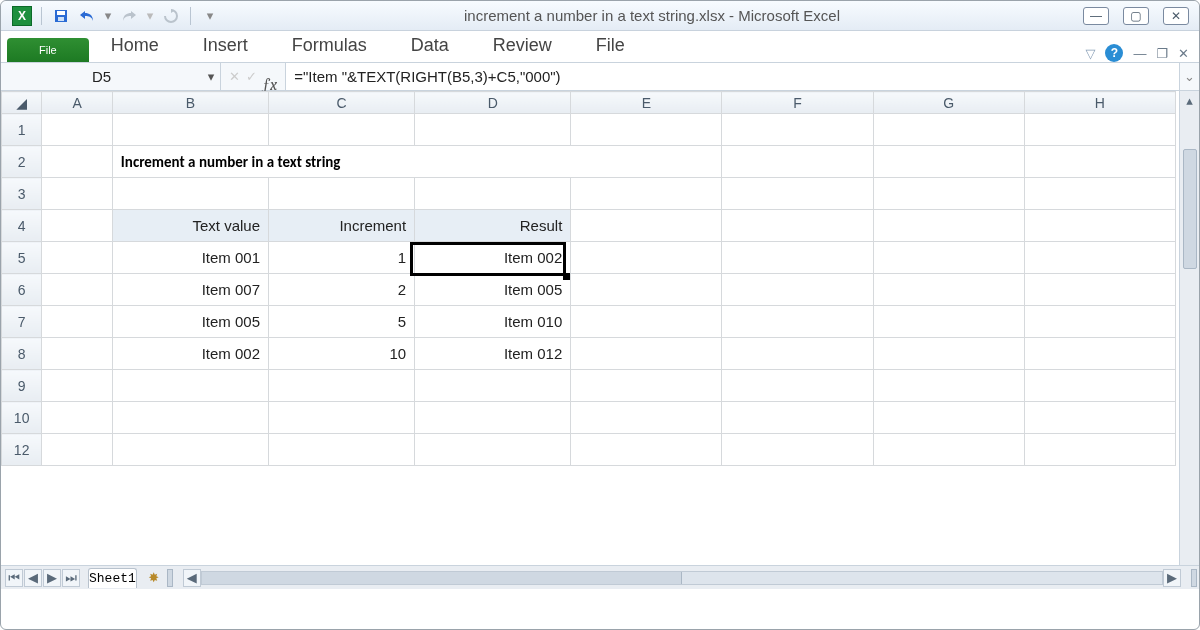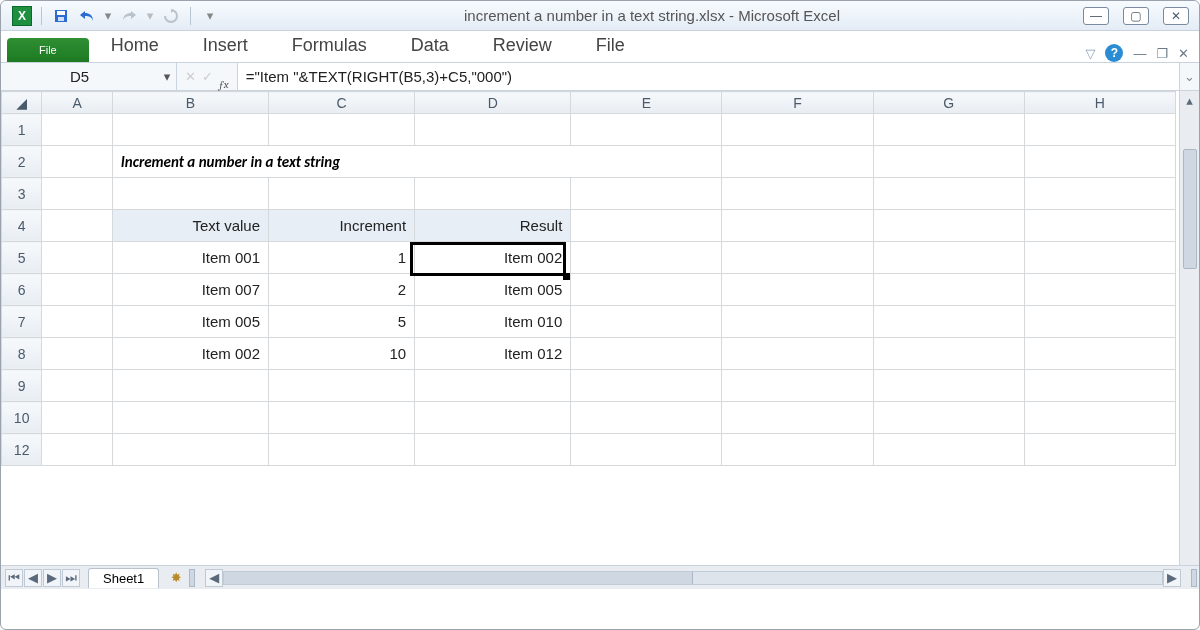--- a/index.html
+++ b/index.html
@@ -15,25 +15,25 @@
   .winctrl { display:flex; gap:14px; color:#4a5a6a; }
   .winctrl span{width:26px;height:18px;border:1px solid #7a8aa0;border-radius:3px;display:flex;align-items:center;justify-content:center;font-size:12px;background:#fff;}
   
   .ribbon { height:32px; background:#fff; display:flex; align-items:flex-end; border-bottom:1px solid #c9d3dd; padding:0 10px 0 0;}
   .file-tab{background:linear-gradient(#2f8f32,#1d7a23); color:#fff; padding:6px 32px; font-size:11px; border-top-left-radius:4px;border-top-right-radius:4px; margin-left:6px;}
   .rtab{padding:6px 22px; font-size:18px; color:#444;}
   .ribbon-right{margin-left:auto;display:flex;align-items:center;gap:10px;color:#6a7a8a;}
   .help-circle{width:18px;height:18px;border-radius:50%;background:#2a8dd4;color:#fff;display:flex;align-items:center;justify-content:center;font-size:12px;font-weight:bold;}
   
   .fxrow{height:28px;border-bottom:1px solid #c9d3dd;display:flex;align-items:stretch;background:#f5f8fb;}
-  .namebox-wrap{width:176px;display:flex;align-items:center;border-right:1px solid #c9d3dd; border-left:none;}
+  .namebox-wrap{width:220px;display:flex;align-items:center;border-right:1px solid #c9d3dd; border-left:none;}
   .namebox{flex:1; text-align:center;font-size:15px;color:#222;padding:4px 0;}
   .nb-dd{width:18px;height:100%;display:flex;align-items:center;justify-content:center;color:#555;}
   .fx-btns{display:flex;align-items:center;padding:0 8px; gap:6px; border-right:1px solid #c9d3dd; color:#888;}
-  .fx-label{font-style:italic;font-family:"Cambria",serif;font-size:11px;color:#555;margin-top:16px;}
+  .fx-label{font-style:italic;font-family:"Cambria",serif;font-size:16px;color:#555;margin-top:16px;}
   .formula-input{flex:1;padding:4px 8px;font-size:15px;color:#222;background:#fff;border:none;}
   .fx-expand{width:20px;display:flex;align-items:center;justify-content:center;border-left:1px solid #c9d3dd;color:#888;}
   
   .gridwrap{position:relative;display:flex;height:498px;}
   .gridinner{flex:1;overflow:hidden;position:relative;}
   table.sheet{border-collapse:collapse;table-layout:fixed;width:1175px;}
   table.sheet th, table.sheet td{border:1px solid #d6d9dc;height:32px;font-size:15px;}
   table.sheet thead th{background:linear-gradient(#f6f9fc,#e8edf2);color:#4a5a6a;font-weight:normal;text-align:center;font-size:14px;height:22px;}
   table.sheet thead th.corner{background:linear-gradient(#f6f9fc,#e8edf2);}
   table.sheet tbody th{background:linear-gradient(#f6f9fc,#e8edf2);color:#4a5a6a;font-weight:normal;text-align:center;font-size:14px;width:40px;}
@@ -45,30 +45,30 @@
   tbody th.active{background:linear-gradient(#fde9a8,#f8d368);color:#a06a00;}
   td{padding:0 8px;color:#222;background:#fff;}
   td.center{text-align:center;}
   td.hdrcell{background:#e7eef5;}
   
   td.tb{border:1px solid #bfbfbf;text-align:right;}
   
   .sel-outline{position:absolute;border:3px solid #000;pointer-events:none;}
   .sel-handle{position:absolute;width:7px;height:7px;background:#000;pointer-events:none;}
   
-  .sheettitle{font-family:Calibri,sans-serif;font-weight:bold;font-size:19px;color:#000;font-style:italic;}
+  .sheettitle{font-family:Calibri,sans-serif;font-weight:bold;font-size:19px;color:#000;}
   
   .vscroll{width:20px;background:#e9edf2;border-left:1px solid #c9d3dd;display:flex;flex-direction:column;align-items:center;}
   .vscroll .arrow{height:18px;width:100%;display:flex;align-items:center;justify-content:center;color:#5a6a7a;}
   .vscroll .thumb{margin-top:40px;width:14px;height:120px;background:#cfd8e2;border:1px solid #aab7c5;border-radius:2px;}
   
   .sheetbar{position:absolute;left:0;right:0;bottom:0;height:24px;background:#e9edf2;border-top:1px solid #c9d3dd;display:flex;align-items:center;font-size:13px;}
   .navbtns{display:flex;padding:0 4px;gap:1px;}
   .navbtns span{width:18px;height:18px;display:flex;align-items:center;justify-content:center;color:#5a6a7a;border:1px solid #c0cad5;background:#f1f5f9;}
-  .sheettab{background:#fff;border:1px solid #b8c2cd;border-bottom:none;padding:2px 14px;margin-left:4px;border-top-left-radius:3px;border-top-right-radius:3px;}
+  .sheettab{background:#fff;border:1px solid #b8c2cd;border-bottom:none;padding:2px 0;margin-left:4px;border-top-left-radius:3px;border-top-right-radius:3px;font-family:Liberation Mono, monospace;}
   .newsheet{width:22px;height:18px;margin-left:6px;display:flex;align-items:center;justify-content:center;color:#b88a2a;}
   .hscroll{flex:1;margin:0 8px;height:16px;display:flex;align-items:center;}
   .hscroll .htrack{flex:1;height:14px;background:#dde4ec;border:1px solid #c0cad5;position:relative;}
   .hscroll .hthumb{position:absolute;left:0;top:0;bottom:0;width:50%;background:#cfd8e2;border-right:1px solid #aab7c5;}
   .hscroll .harrow{width:18px;height:18px;display:flex;align-items:center;justify-content:center;color:#5a6a7a;border:1px solid #c0cad5;background:#f1f5f9;}
   .splitgrip{width:6px;height:18px;background:#cfd8e2;border:1px solid #aab7c5;margin:0 2px;}
 </style>
 </head>
 <body>
 

